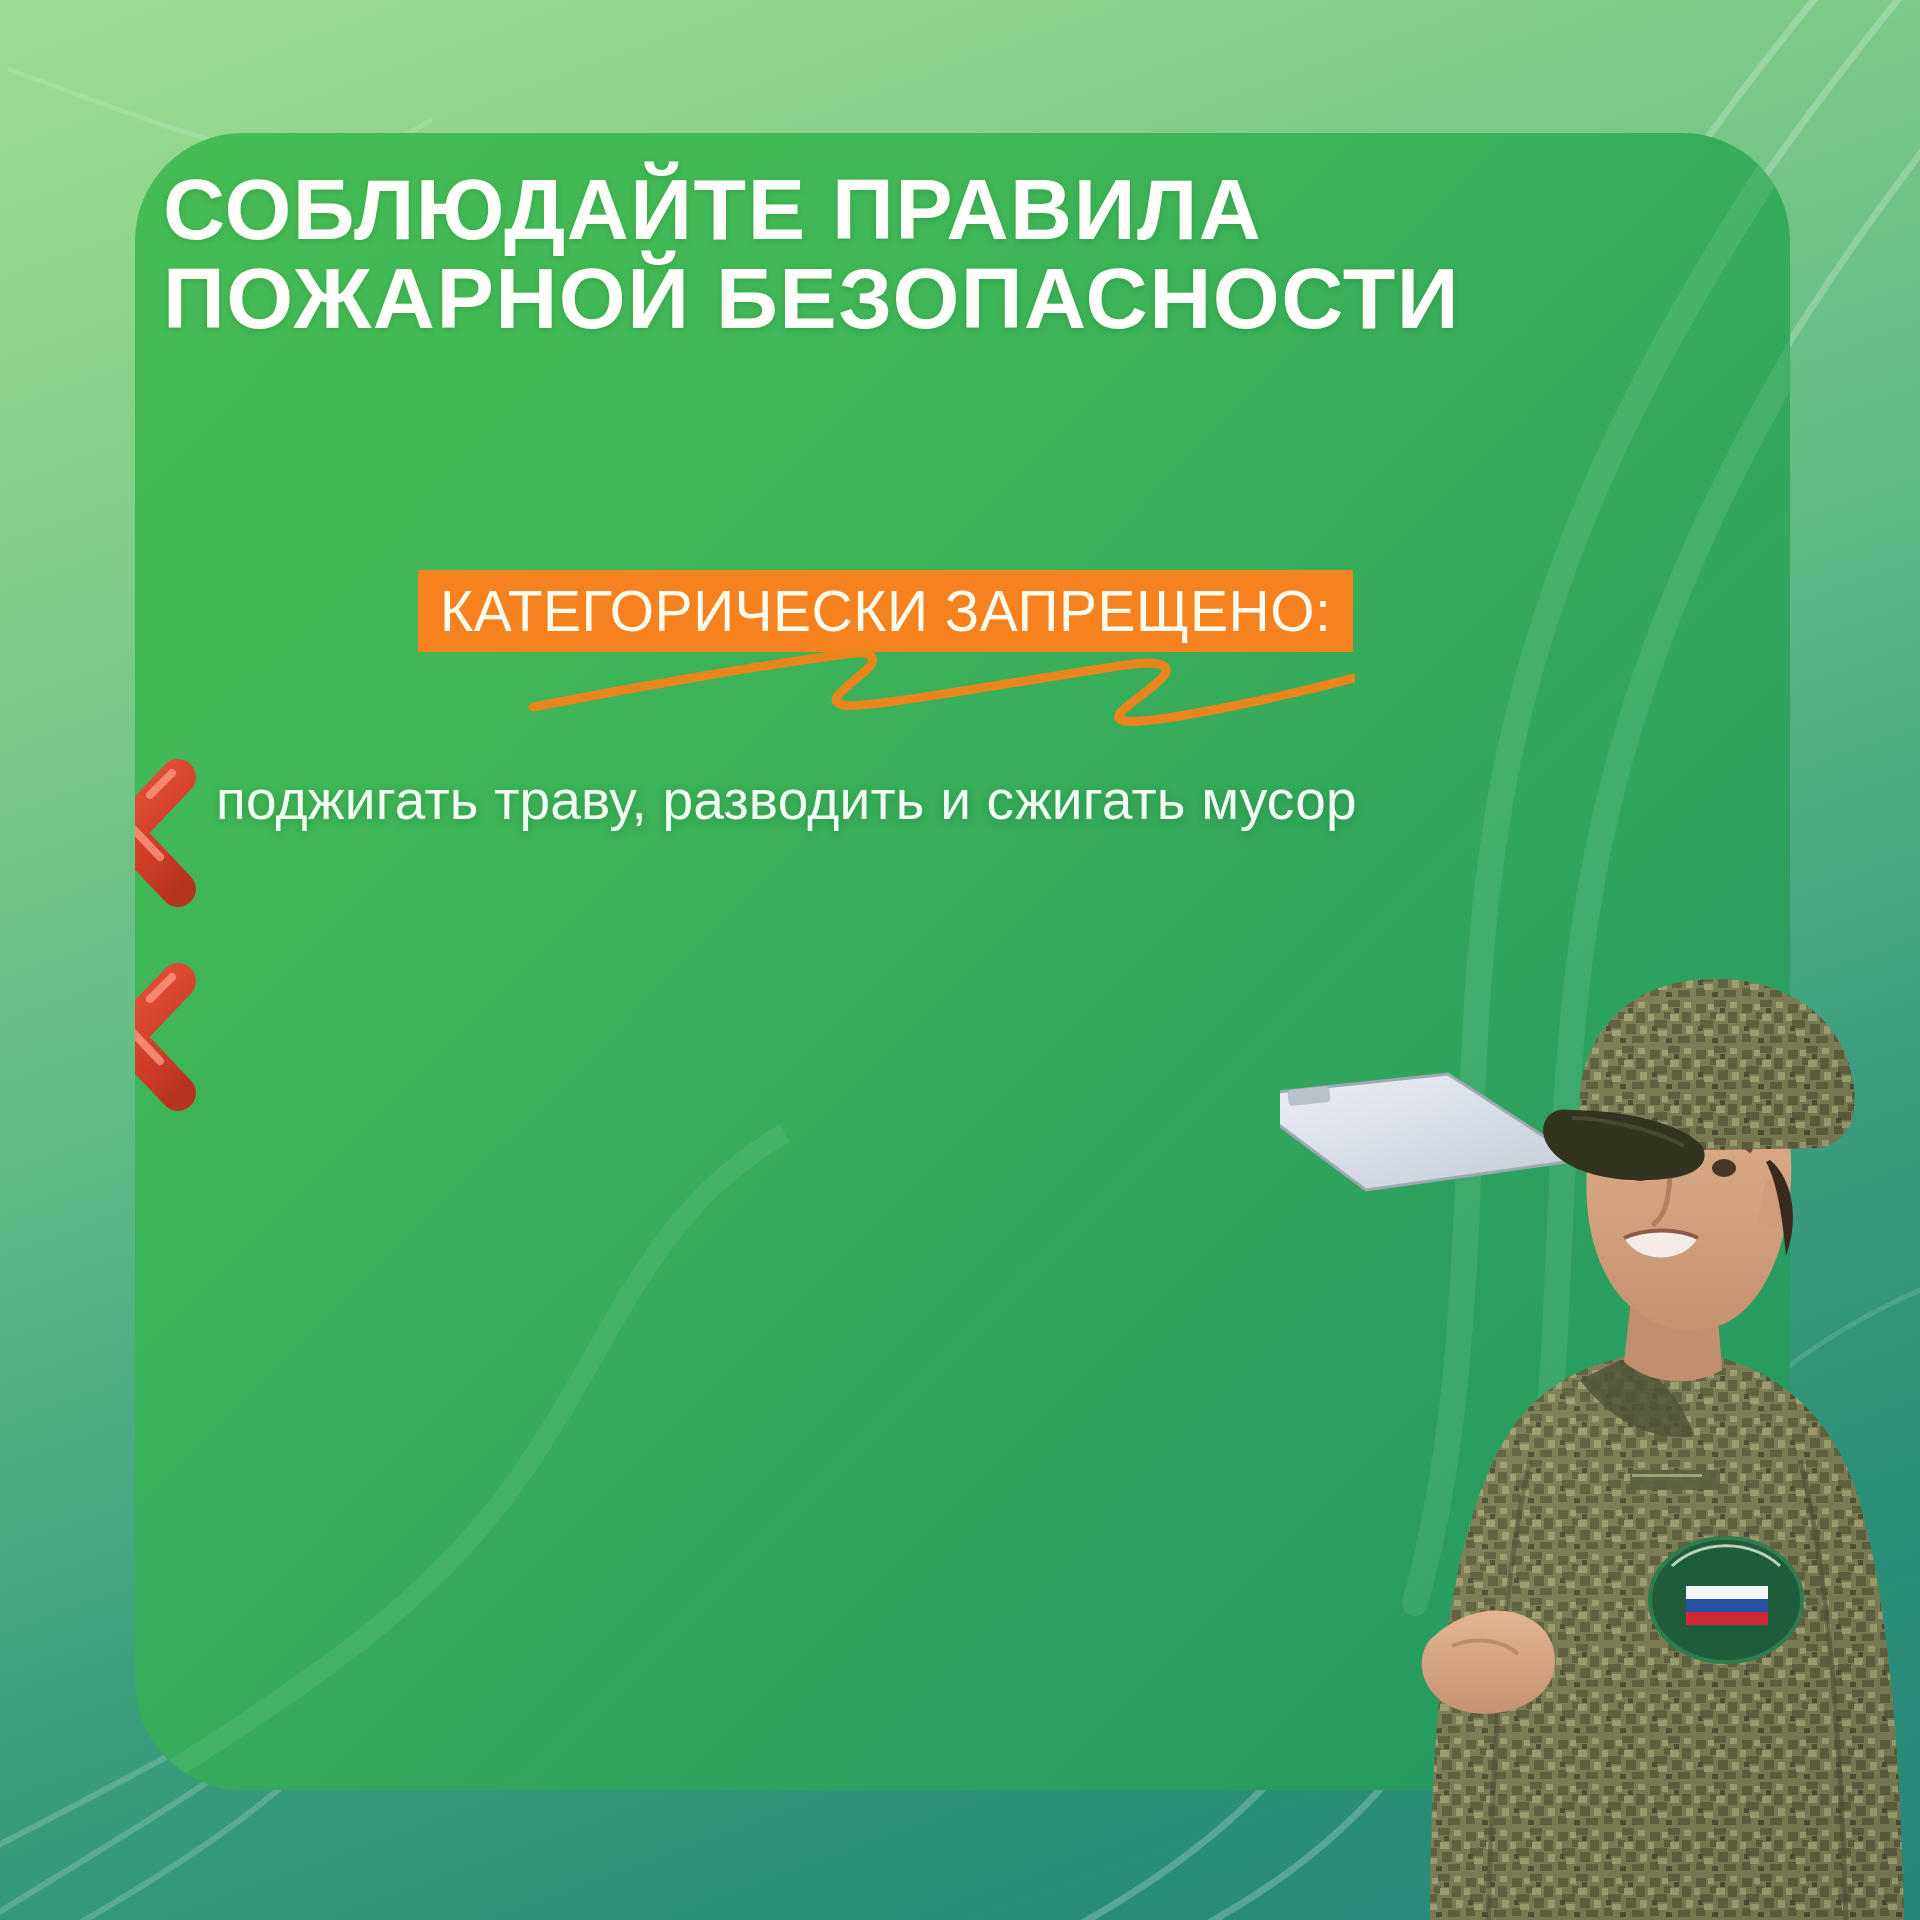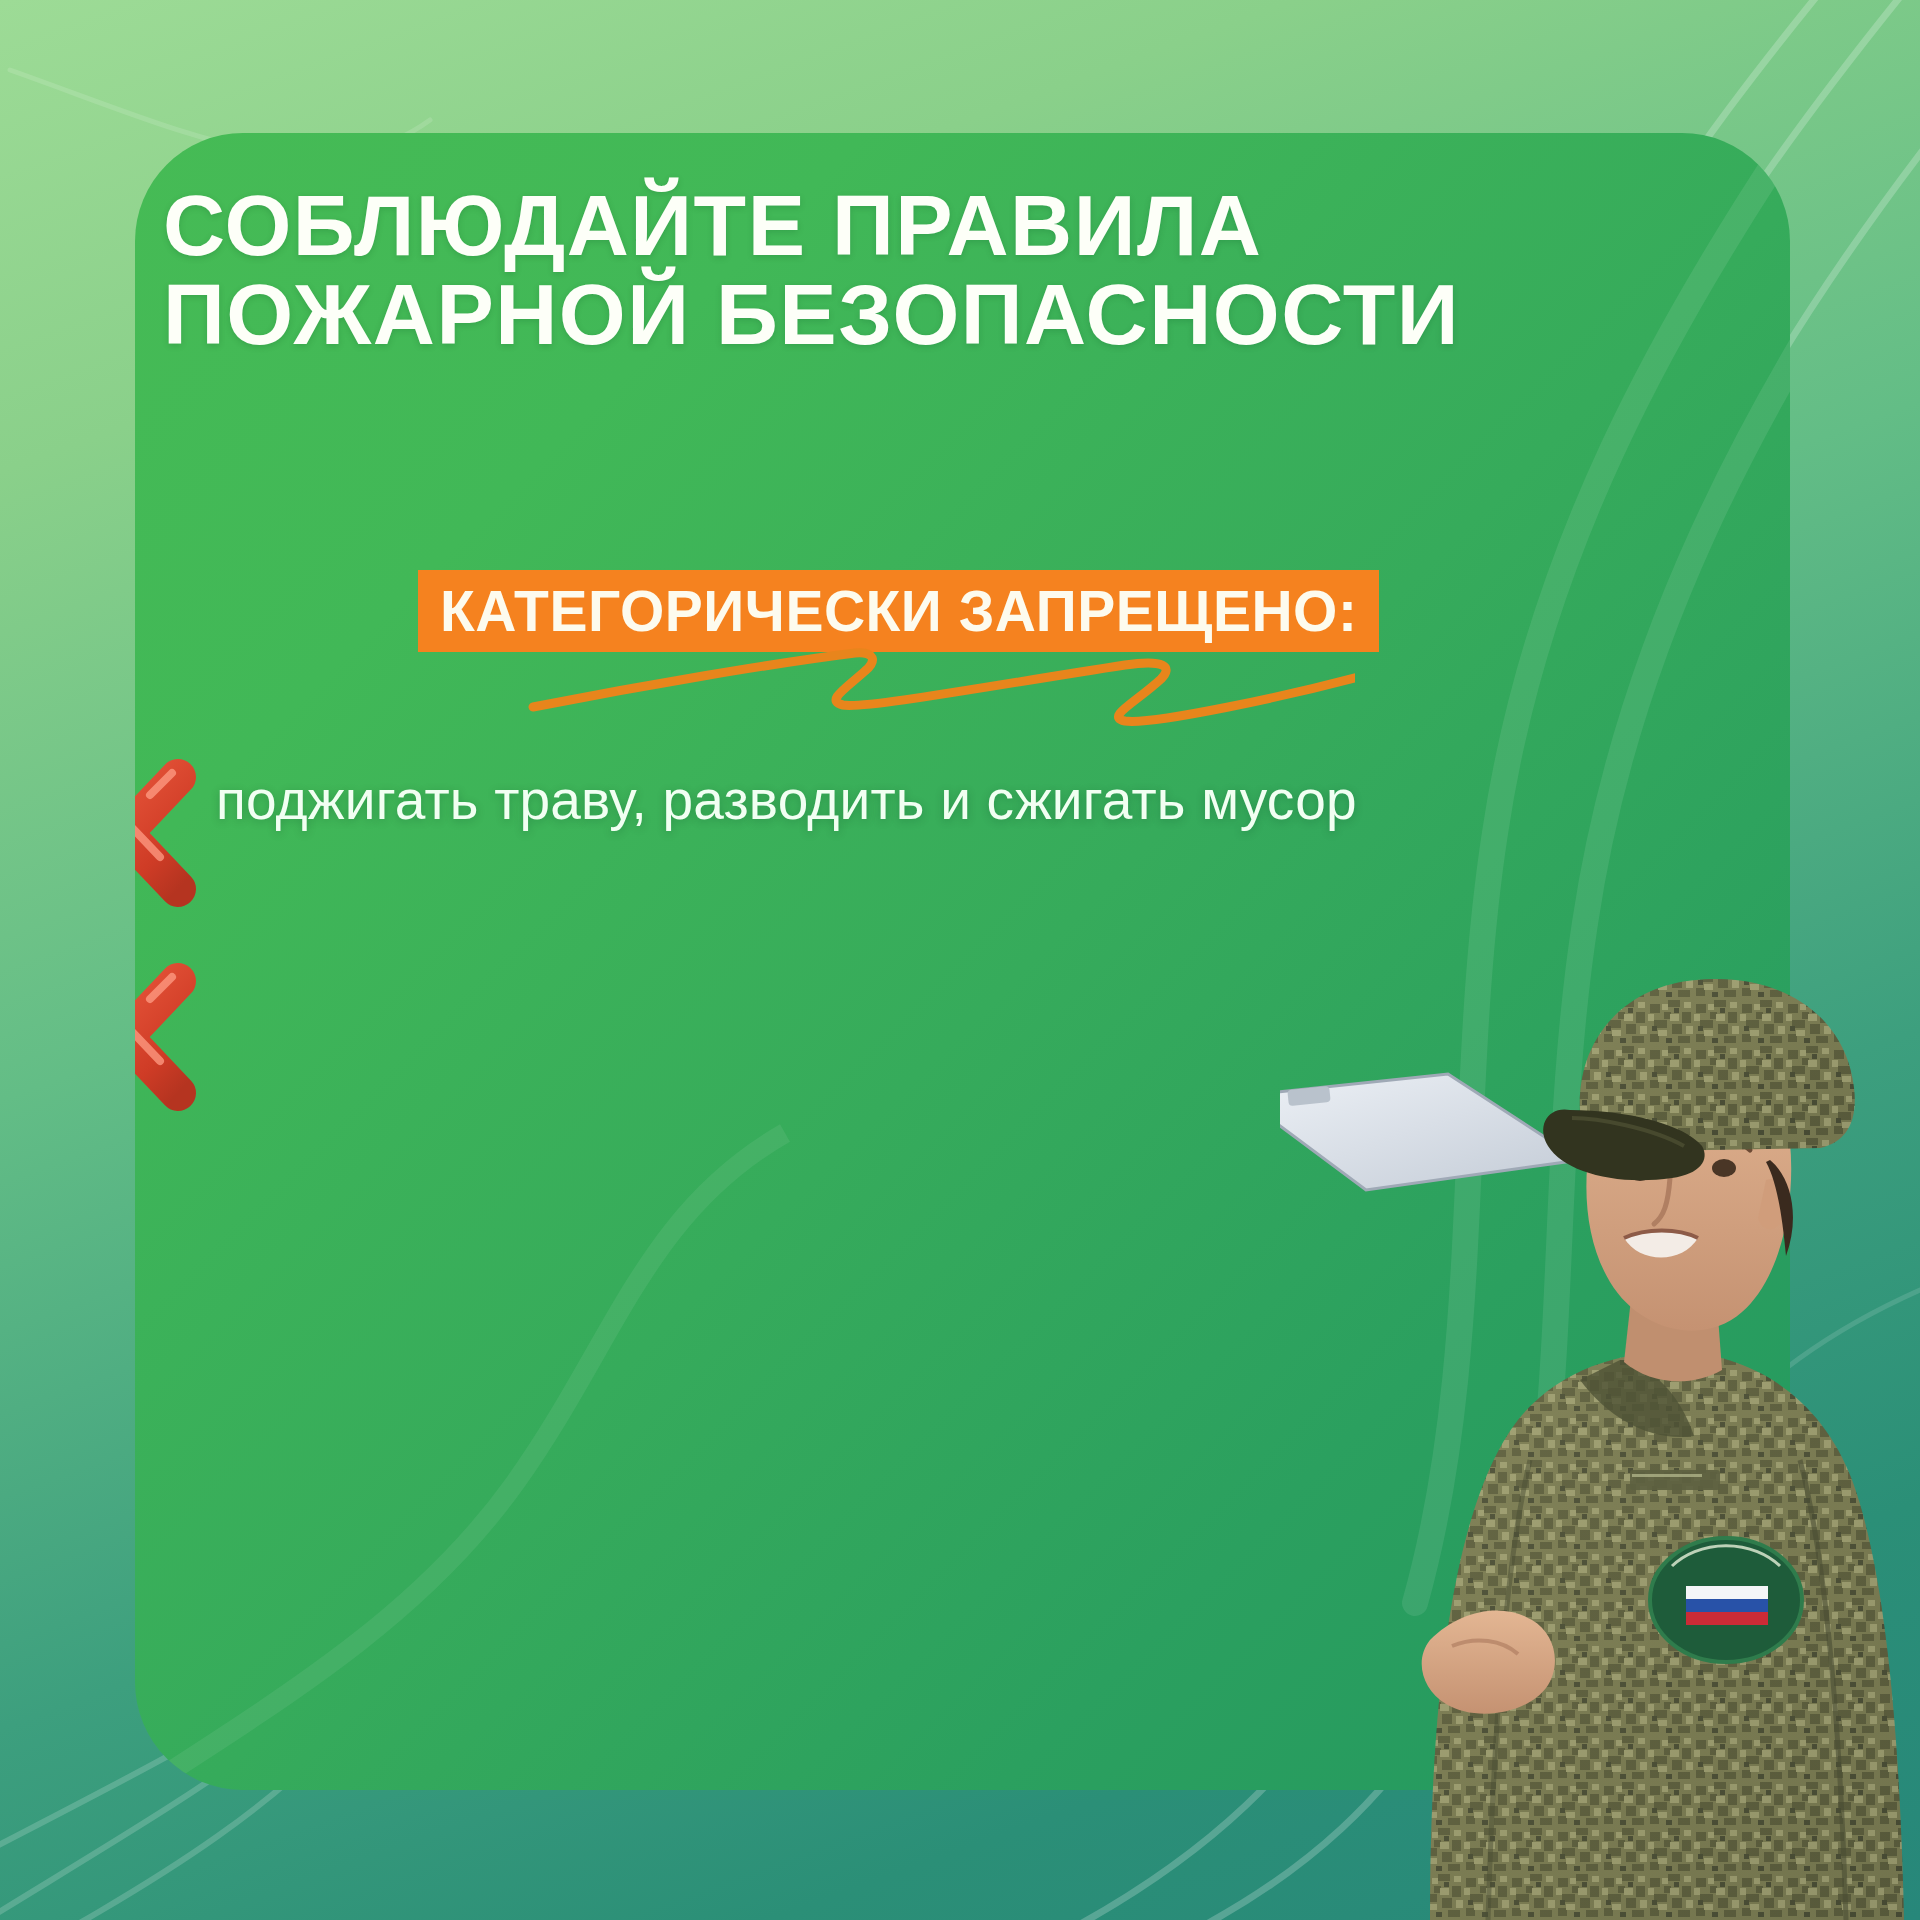--- a/index.html
+++ b/index.html
@@ -24,41 +24,41 @@
     position:absolute;left:135px;top:133px;width:1655px;height:1657px;
     border-radius:108px;
     background:linear-gradient(135deg,#46bb55 0%,#41b857 22%,#36ab5b 52%,#2ba05f 76%,#23975f 100%);
     overflow:hidden;
   }
   .card-sheen{position:absolute;inset:0;}
   .card-sheen svg{width:100%;height:100%;display:block;}
 
   
   .headline{
-    position:absolute;left:28px;top:48px;width:1600px;
+    position:absolute;left:28px;top:32px;width:1600px;
     color:#fdfff8;
     font-size:86px;line-height:1.04;
     font-weight:bold;
     letter-spacing:1.5px;
     text-transform:uppercase;
     text-shadow:0 2px 6px rgba(0,70,30,.18);
   }
   .headline .hl-line{display:block;white-space:nowrap;}
 
   
   .banner{
     position:absolute;left:283px;top:437px;
     height:82px;
     padding:0 22px;
     display:flex;align-items:center;
     background:#f5821f;
   }
   .banner-text{
     color:#fdfbee;
-    font-size:57px;font-weight:bold;letter-spacing:0.5px;
+    font-size:57px;font-weight:normal;letter-spacing:0.5px;
     text-transform:uppercase;white-space:nowrap;
     line-height:1;
     text-align:right;
   }
   .squiggle{position:absolute;left:390px;top:512px;width:830px;height:85px;}
   .squiggle svg{display:block;width:100%;height:100%;}
 
   
   .list{position:absolute;left:-95px;top:620px;width:1720px;}
   .row{position:relative;display:flex;align-items:flex-start;margin-bottom:44px;}

